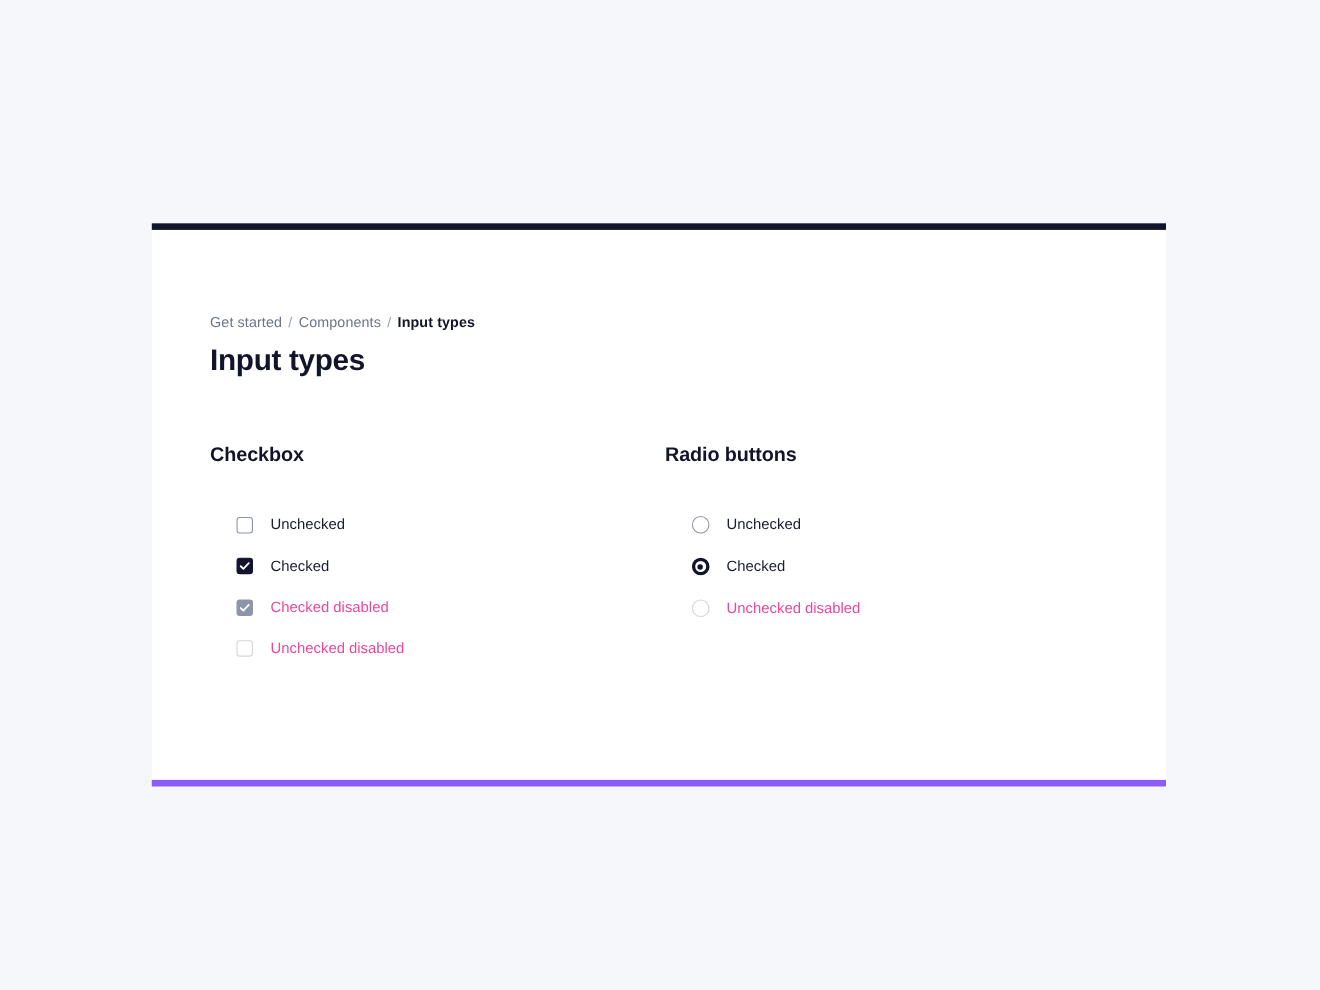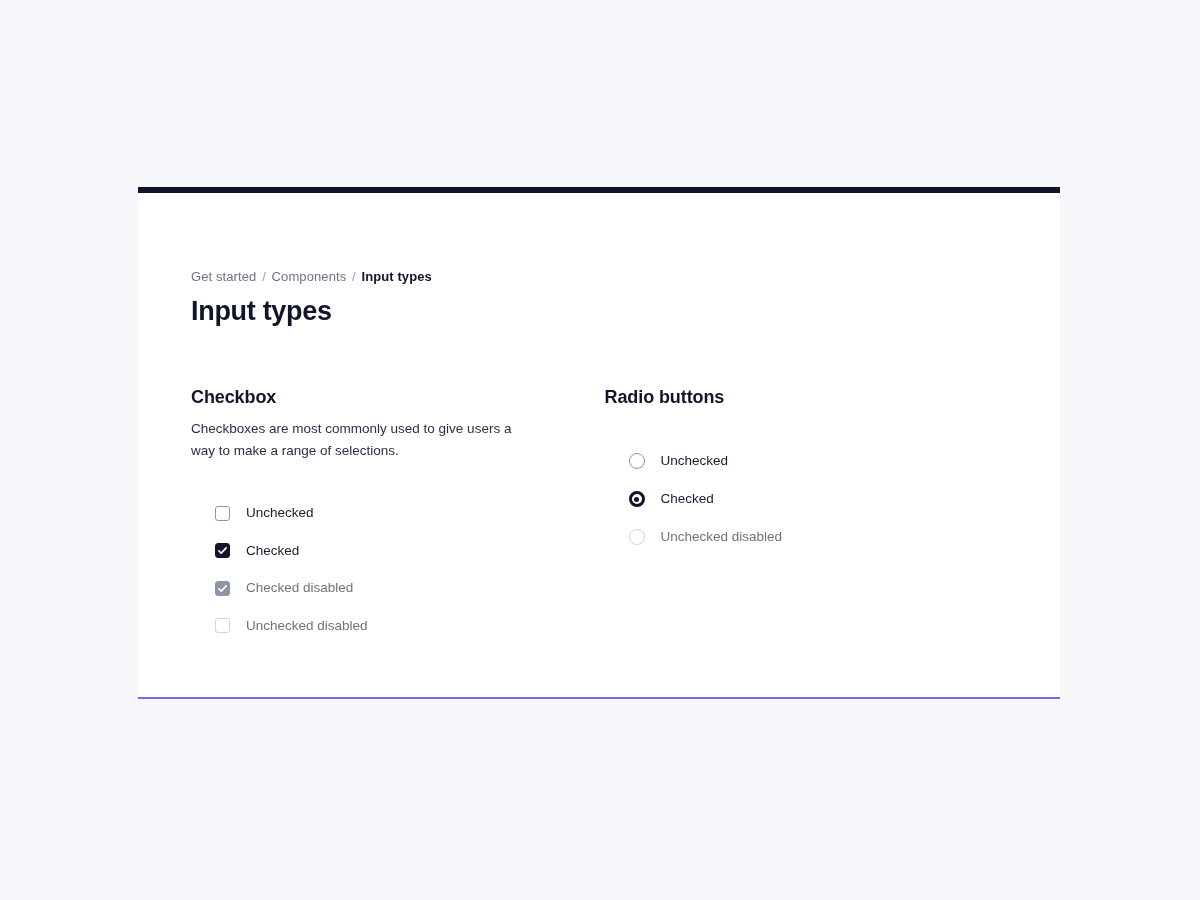--- a/index.html
+++ b/index.html
@@ -18,27 +18,27 @@
   .stage {
     position: relative;
     width: 1200px;
     height: 900px;
   }
 
   
   .card {
     position: absolute;
     left: 138px;
-    top: 187px;
+    top: 203px;
     width: 922px;
     height: 512px;
     background: #ffffff;
     box-sizing: border-box;
     border-top: 6px solid #11142b;
-    border-bottom: 2px solid #8b5cf6;
+    border-bottom: 6px solid #8b5cf6;
   }
 
   .card-inner {
     position: relative;
     height: 100%;
     padding: 0;
   }
 
   
   .header {
@@ -127,21 +127,21 @@
   .option-row:last-child { margin-bottom: 0; }
 
   .option-label {
     font-size: 13.5px;
     line-height: 18px;
     color: #181c30;
     margin-left: 16px;
     white-space: nowrap;
   }
   .option-row.disabled .option-label {
-    color: #737373;
+    color: #ec4899;
   }
 
   
   .cb {
     width: 15px;
     height: 15px;
     box-sizing: border-box;
     border-radius: 3px;
     border: 1.4px solid #8f95a8;
     background: #ffffff;
@@ -220,21 +220,20 @@
           <span class="crumb-current">Input types</span>
         </div>
 
         <h1 class="page-title">Input types</h1>
       </div>
 
       <div class="columns">
 
         <div class="col col-checkbox">
           <h2 class="section-title">Checkbox</h2>
-          <p class="section-desc">Checkboxes are most commonly used to give users a way to make a range of selections.</p>
 
           <div class="options checkbox-options">
 
             <div class="option-row">
               <span class="cb"></span>
               <span class="option-label">Unchecked</span>
             </div>
 
             <div class="option-row">
               <span class="cb checked">

